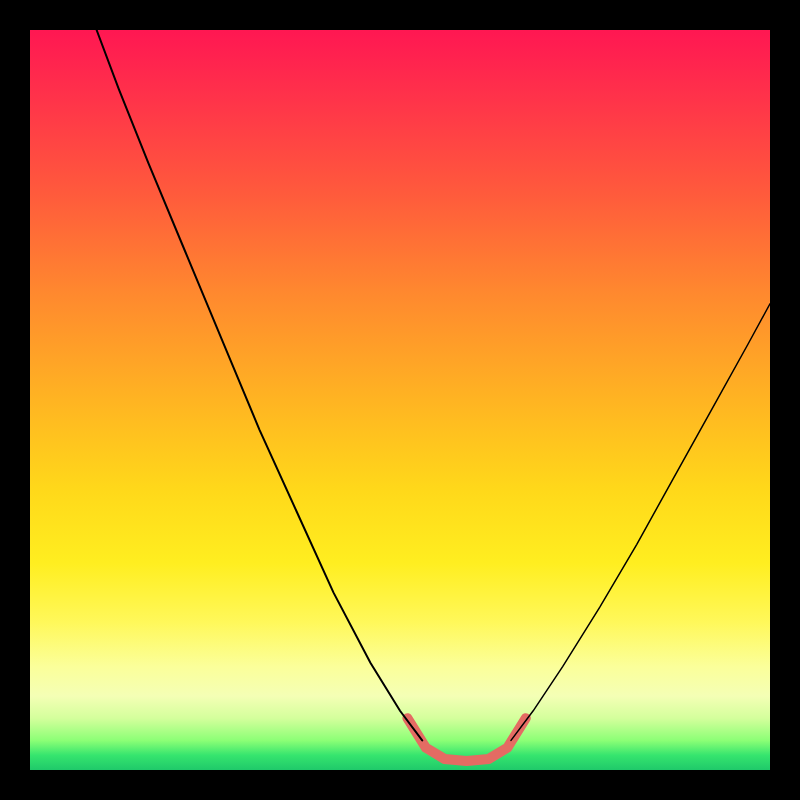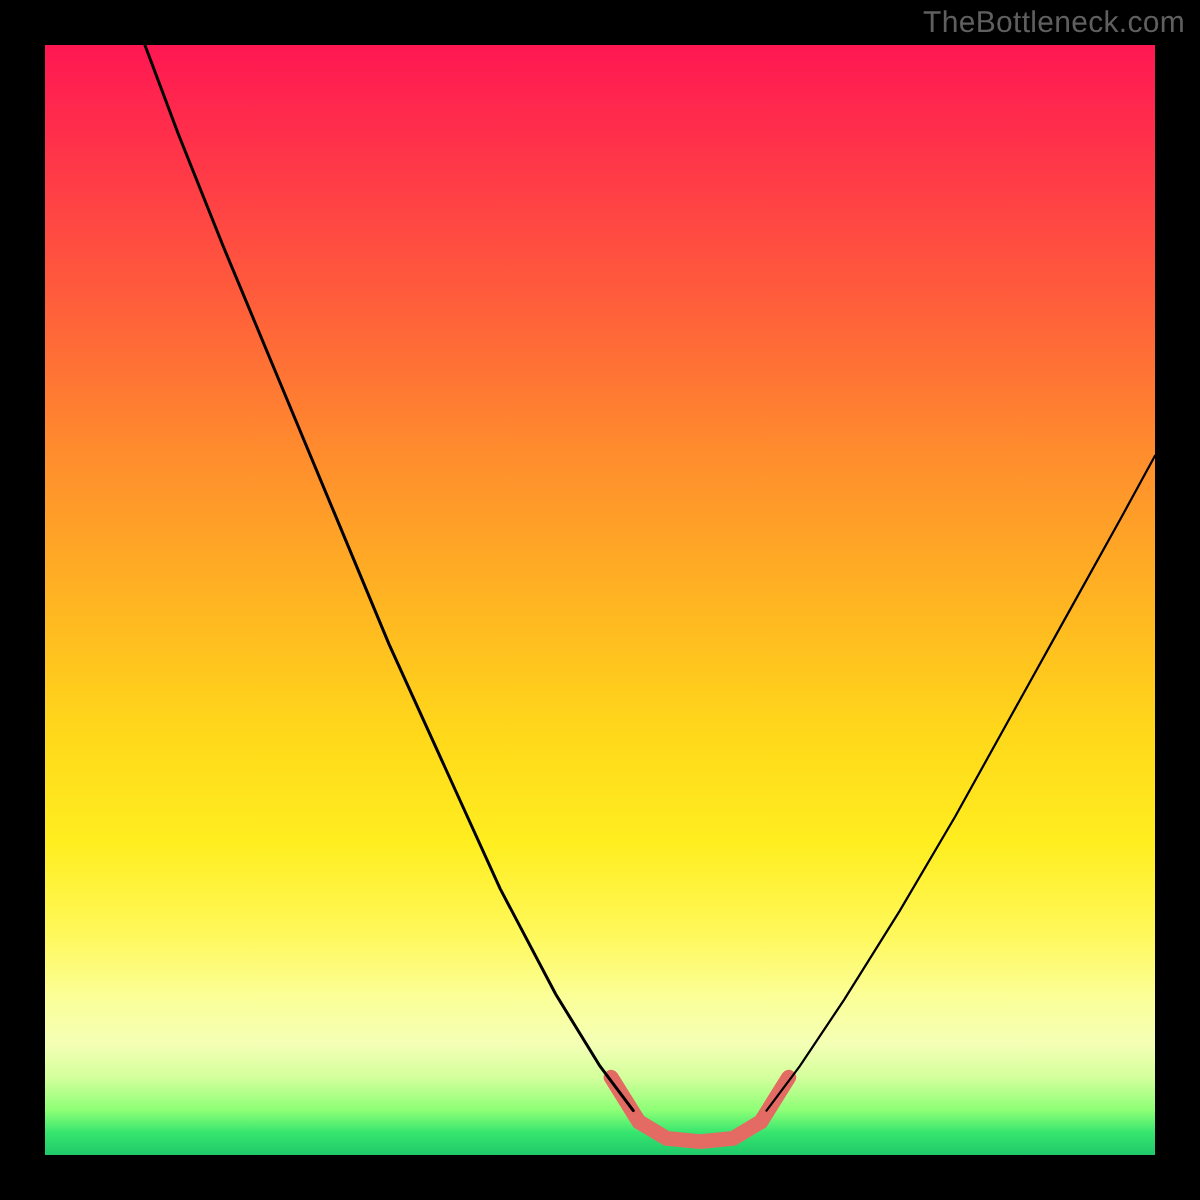--- a/index.html
+++ b/index.html
@@ -62,21 +62,20 @@
     inset: 0;
     width: 100%;
     height: 100%;
   }
 </style>
 </head>
 <body>
 
 <div class="frame">
 
-  <div class="watermark">TheBottleneck.com</div>
 
   <div class="plot-area">
     <div class="gradient"></div>
 
     <svg class="curves" viewBox="0 0 740 740" preserveAspectRatio="none">
       <path fill="none" stroke="#e46b63" stroke-width="10" stroke-linecap="round" stroke-linejoin="round" d="M377.4 688.2 L395.9 717.8 L414.4 728.9 L436.6 731.1 L458.8 728.9 L477.3 717.8 L495.8 688.2"></path>
       <path fill="none" stroke="#000000" stroke-width="2" stroke-linecap="round" d="M66.6 0.0 L88.8 59.2 L118.4 133.2 L155.4 222.0 L192.4 310.8 L229.4 399.6 L266.4 481.0 L303.4 562.4 L340.4 632.7 L370.0 680.8 L392.2 710.4"></path>
       <path fill="none" stroke="#000000" stroke-width="1.5" stroke-linecap="round" d="M481.0 710.4 L503.2 680.8 L532.8 636.4 L569.8 577.2 L606.8 514.3 L643.8 447.7 L680.8 381.1 L717.8 314.5 L740.0 273.8"></path>
     </svg>
   </div>

